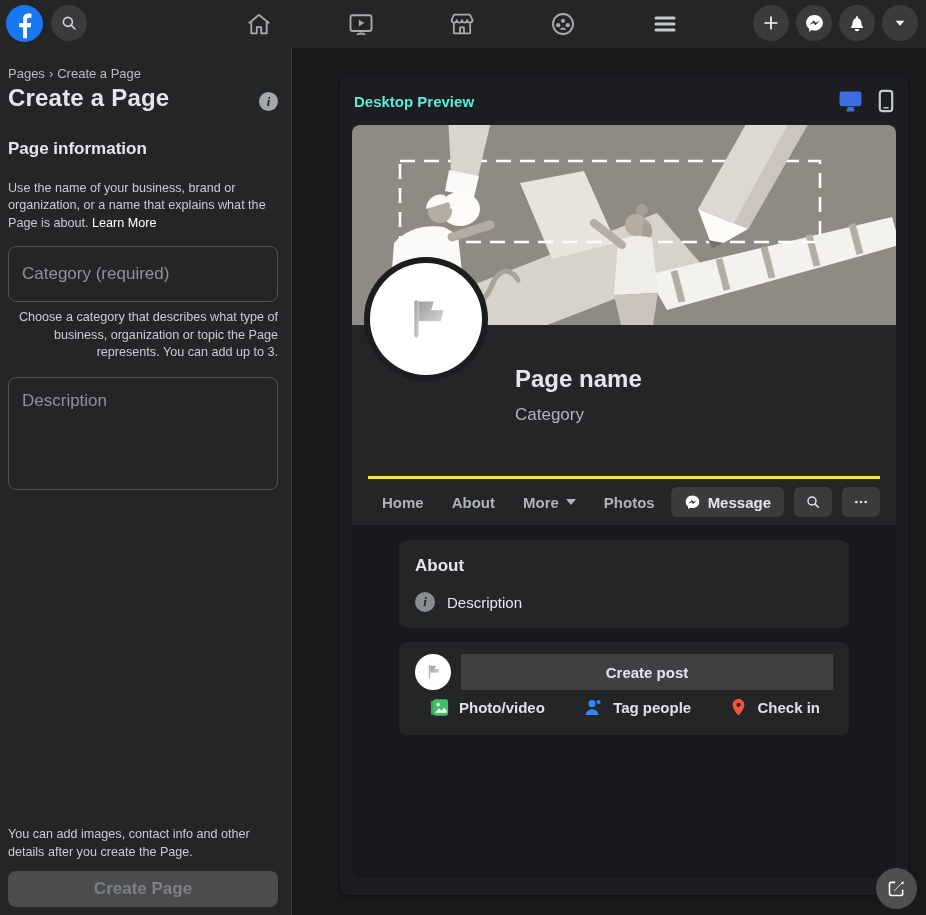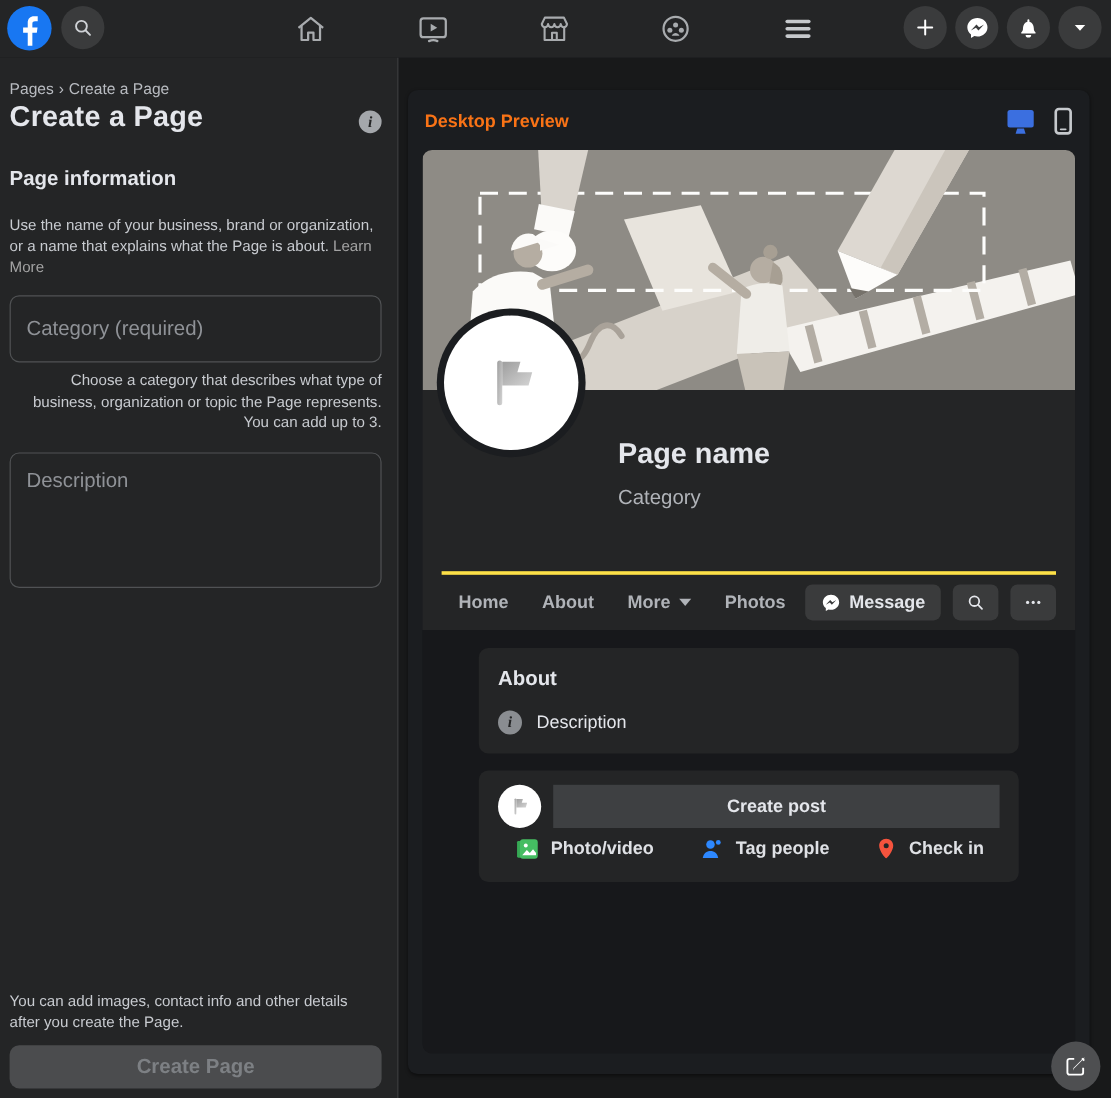--- a/index.html
+++ b/index.html
@@ -11,54 +11,54 @@
   
   .navbar { position:absolute; left:0; top:0; width:926px; height:48px; background:#242526; z-index:5; }
   .nav-left { position:absolute; left:6px; top:5px; display:flex; gap:8px; }
   .logo-circle { width:37px; height:37px; border-radius:50%; background:#1877f2; display:flex; align-items:center; justify-content:center; cursor:pointer; }
   .circle-btn { width:36px; height:36px; border-radius:50%; background:#3a3b3c; display:flex; align-items:center; justify-content:center; color:#cfd2d6; cursor:pointer; border:none; }
   .nav-ico { position:absolute; top:10px; width:28px; height:28px; color:#a8abae; cursor:pointer; }
   .nav-ico svg { width:100%; height:100%; }
   .nav-right { position:absolute; right:8px; top:5px; display:flex; gap:7px; }
   
   .sidebar {
-    position:absolute; left:0; top:48px; width:332px; height:867px;
+    position:absolute; left:0; top:48px; width:292px; height:867px;
     background:#242526; border-right:1px solid #3a3b3c;
     padding:18px 13px 8px 8px; display:flex; flex-direction:column; z-index:4;
   }
   .crumbs { font-size:13px; color:#b8bbc0; margin-bottom:3px; }
   .crumbs .sep { margin:0 4px; }
   .title-row { display:flex; justify-content:space-between; align-items:flex-start; }
   .page-h1 { font-size:24px; font-weight:700; color:#e4e6eb; letter-spacing:.2px; }
   .info-btn { width:19px; height:19px; border-radius:50%; background:#a4a7ab; color:#242526; font:italic 700 13px "Liberation Serif", serif; display:flex; align-items:center; justify-content:center; margin-top:8px; cursor:pointer; }
   .section-h { font-size:17px; font-weight:700; color:#e4e6eb; margin:27px 0 14px; }
   .tfield {
     width:100%; height:56px; border:1px solid #505254; border-radius:8px;
     background:transparent; color:#e4e6eb; font-size:17px; padding:0 13px; outline:none;
     font-family:"Liberation Sans", sans-serif;
   }
   .tfield::placeholder { color:#8f9297; opacity:1; }
   textarea.tfield { height:113px; padding:13px; resize:none; }
   .help { font-size:12.6px; line-height:1.38; color:#c8cbd0; margin:7px 0 14px; }
-  .help a { color:#a3a3a3; text-decoration:none; cursor:pointer; }
+  .help a { color:#ffffff; text-decoration:none; cursor:pointer; }
   .help.second { margin-bottom:16px;text-align:right; }
   .grow { flex:1; }
   .footer-note { margin-bottom:10px; }
   .create-btn {
     width:100%; height:36px; border:none; border-radius:8px; background:#4b4c4e;
     color:#7d8084; font-size:17px; font-weight:600; cursor:pointer;
     font-family:"Liberation Sans", sans-serif;
   }
   
   .preview-card {
     position:absolute; left:340px; top:75px; width:568px; height:820px;
     background:#1b1d20; border-radius:8px; padding:12px; box-shadow:0 1px 3px rgba(0,0,0,.45);
   }
   .preview-head { display:flex; justify-content:space-between; align-items:center; height:28px; margin:0 2px 10px; }
-  .preview-title { font-size:15px; font-weight:700; color:#f97316; }
+  .preview-title { font-size:15px; font-weight:700; color:#5eead4; }
   .device-toggles { display:flex; gap:15px; align-items:center; }
   .device-toggles span { cursor:pointer; display:flex; }
   .page-panel { width:544px; height:753px; background:#17181b; border-radius:8px; }
   .cover { height:200px; border-radius:8px 8px 0 0; overflow:hidden; }
   .cover svg { display:block; }
   .page-header { position:relative; height:200px; background:#242526; }
   .avatar {
     position:absolute; left:18px; top:-62px; width:112px; height:112px; border-radius:50%;
     background:#fff; box-shadow:0 0 0 6px #1b1d20; display:flex; align-items:center; justify-content:center;
   }

